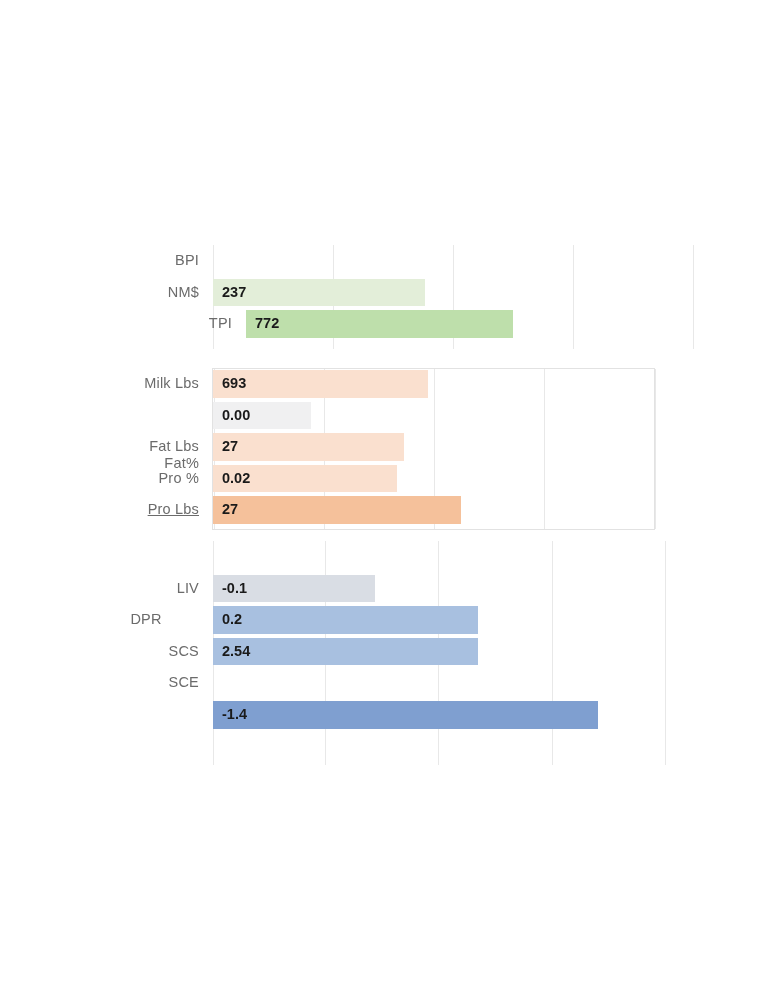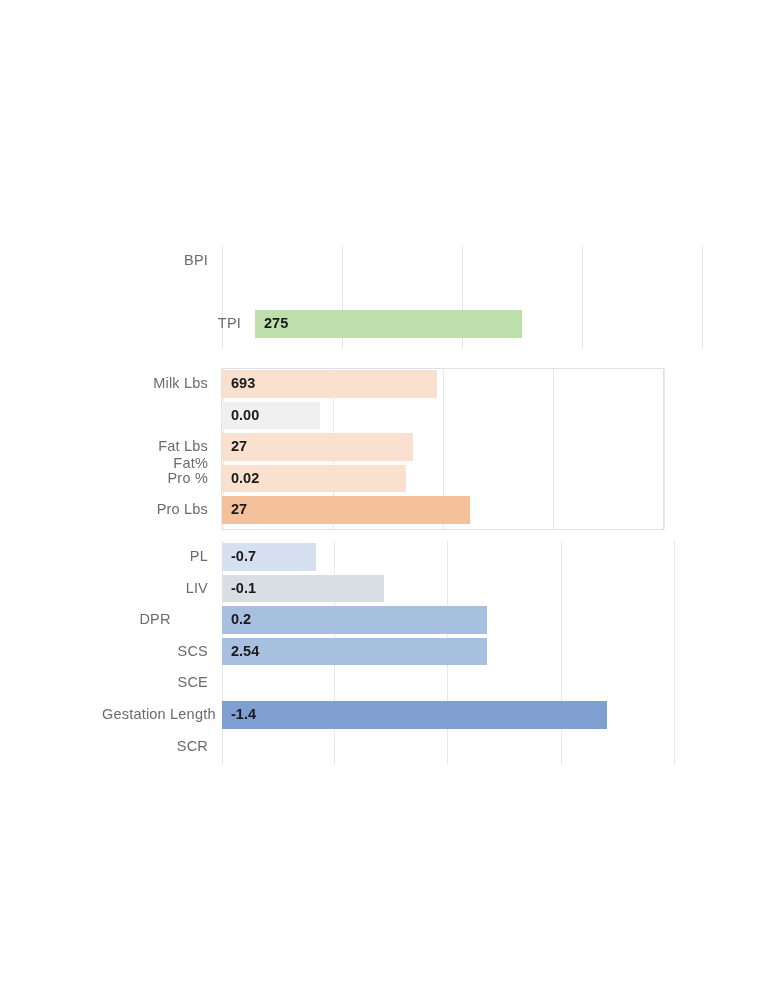--- a/index.html
+++ b/index.html
@@ -11,21 +11,21 @@
   body {
     width: 776px;
     height: 1004px;
     position: relative;
     font-family: "Liberation Sans", sans-serif;
     overflow: hidden;
   }
 
   #chart-root {
     position: absolute;
-    left: 9px;
+    left: 0;
     top: 0;
     width: 636px;
     height: 1004px;
   }
 
   .panel {
     position: absolute;
     box-sizing: border-box;
   }
 
@@ -117,26 +117,33 @@
         <div class="gridline" style="left: 333px;"></div>
         <div class="gridline" style="left: 453px;"></div>
         <div class="gridline" style="left: 573px;"></div>
         <div class="gridline" style="left: 693px;"></div>
       </div>
     </div>
     <div class="rows" style="position: absolute; left: 0px; top: 245px; width: 776px; height: 104px;">
       <div class="row" style="top: 0px;">
         <div class="row-label" style="right: 563px; width: 120px;">BPI</div>
       </div>
+      <div class="row" style="top: 31.6px;">
+        <div class="row-label" style="right: 563px; width: 120px;">NM$</div>
+        <div class="bar-track" style="left: 213px; width: 212px;">
+          <div class="bar" style="width: 100%; background: rgb(227, 238, 217);"></div>
+        </div>
+        <div class="bar-value" style="left: 222px;">237</div>
+      </div>
       <div class="row" style="top: 63.2px; margin-left: 33px;">
         <div class="row-label" style="right: 563px; width: 120px;">TPI</div>
         <div class="bar-track" style="left: 213px; width: 267px;">
           <div class="bar" style="width: 100%; background: rgb(190, 223, 171);"></div>
         </div>
-        <div class="bar-value" style="left: 222px;">275</div>
+        <div class="bar-value" style="left: 222px;">772</div>
       </div>
     </div>
     <div class="panel bordered" style="left: 212px; top: 368px; width: 443px; height: 162px;">
       <div class="gridlines">
         <div class="gridline" style="left: 1px;"></div>
         <div class="gridline" style="left: 111px;"></div>
         <div class="gridline" style="left: 221px;"></div>
         <div class="gridline" style="left: 331px;"></div>
         <div class="gridline" style="left: 442px;"></div>
       </div>
@@ -164,44 +171,37 @@
         <div class="bar-value" style="left: 222px;">27</div>
       </div>
       <div class="row" style="top: 94.8px;">
         <div class="row-label" style="right: 563px; width: 120px;">Pro %</div>
         <div class="bar-track" style="left: 213px; width: 184px;">
           <div class="bar" style="width: 100%; background: rgb(250, 224, 207);"></div>
         </div>
         <div class="bar-value" style="left: 222px;">0.02</div>
       </div>
       <div class="row" style="top: 126.4px;">
-        <div class="row-label" style="right: 563px; width: 120px;">Pro Lbs</div>
+        <div class="row-label" style="right: 563px; width: 120px; text-decoration: underline;">Pro Lbs</div>
         <div class="bar-track" style="left: 213px; width: 248px;">
           <div class="bar" style="width: 100%; background: rgb(245, 193, 155);"></div>
         </div>
         <div class="bar-value" style="left: 222px;">27</div>
       </div>
     </div>
     <div class="panel" style="left: 0px; top: 541px; width: 776px; height: 224px;">
       <div class="gridlines">
         <div class="gridline" style="left: 213px;"></div>
         <div class="gridline" style="left: 325px;"></div>
         <div class="gridline" style="left: 438px;"></div>
         <div class="gridline" style="left: 552px;"></div>
         <div class="gridline" style="left: 665px;"></div>
       </div>
     </div>
     <div class="rows" style="position: absolute; left: 0px; top: 541px; width: 776px; height: 224px;">
-      <div class="row" style="top: 0px;">
-        <div class="row-label" style="right: 563px; width: 120px;">PL</div>
-        <div class="bar-track" style="left: 213px; width: 94px;">
-          <div class="bar" style="width: 100%; background: rgb(214, 224, 240);"></div>
-        </div>
-        <div class="bar-value" style="left: 222px;">-0.7</div>
-      </div>
       <div class="row" style="top: 31.6px;">
         <div class="row-label" style="right: 563px; width: 120px;">LIV</div>
         <div class="bar-track" style="left: 213px; width: 162px;">
           <div class="bar" style="width: 100%; background: rgb(217, 221, 228);"></div>
         </div>
         <div class="bar-value" style="left: 222px;">-0.1</div>
       </div>
       <div class="row" style="top: 63.2px;">
         <div class="row-label" style="right: 563px; width: 120px; text-align: center;">DPR</div>
         <div class="bar-track" style="left: 213px; width: 265px;">
@@ -213,23 +213,19 @@
         <div class="row-label" style="right: 563px; width: 120px;">SCS</div>
         <div class="bar-track" style="left: 213px; width: 265px;">
           <div class="bar" style="width: 100%; background: rgb(168, 192, 224);"></div>
         </div>
         <div class="bar-value" style="left: 222px;">2.54</div>
       </div>
       <div class="row" style="top: 126.4px;">
         <div class="row-label" style="right: 563px; width: 120px;">SCE</div>
       </div>
       <div class="row" style="top: 158px;">
-        <div class="row-label" style="right: 563px; width: 120px;">Gestation Length</div>
         <div class="bar-track" style="left: 213px; width: 385px;">
           <div class="bar" style="width: 100%; background: rgb(127, 159, 208);"></div>
         </div>
         <div class="bar-value" style="left: 222px;">-1.4</div>
       </div>
-      <div class="row" style="top: 189.6px;">
-        <div class="row-label" style="right: 563px; width: 120px;">SCR</div>
-      </div>
     </div>
   </div>
 
 </body></html>

